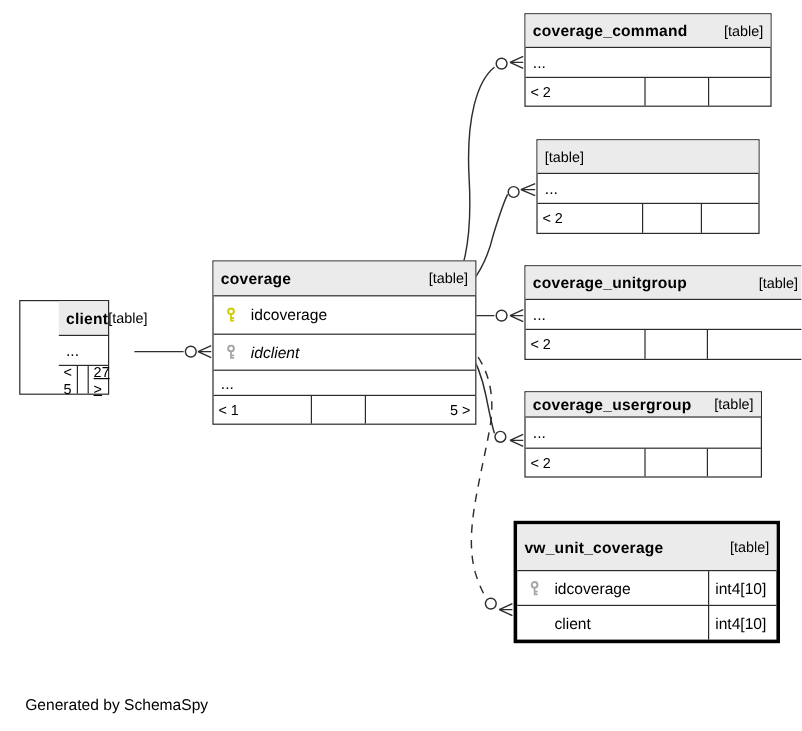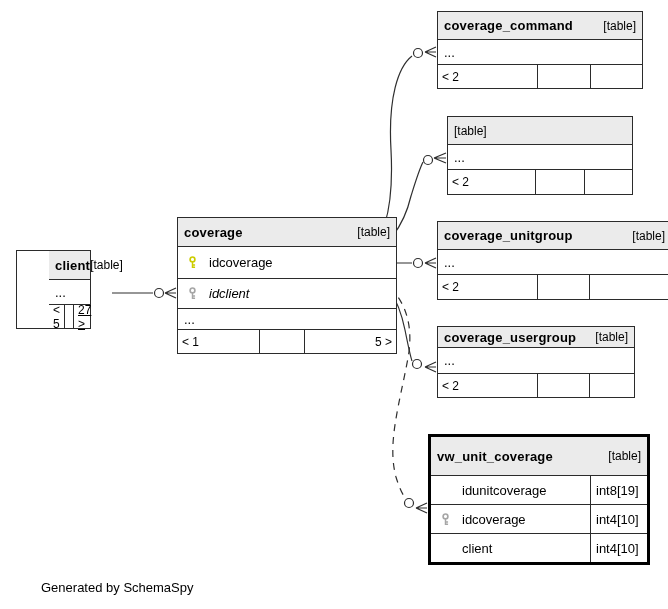--- a/index.html
+++ b/index.html
@@ -25,21 +25,21 @@
   .key-pk{color:var(--pk-key,#cccc00);}
   .key-fk{color:var(--fk-key,#a6a6a6);}
   .ctype{margin-left:auto;align-self:stretch;display:flex;align-items:center;
          box-sizing:border-box;border-left:1px solid var(--border,#2b2b2b);
          width:57px;padding-left:5px;}
   .ftr{display:flex;box-sizing:border-box;border-top:1px solid var(--border,#2b2b2b);
        font-size:12px;}
   .fc{display:flex;align-items:center;box-sizing:border-box;padding:0 4px;}
   .fc + .fc{border-left:1px solid var(--border,#2b2b2b);}
   .fc.right{justify-content:flex-end;}
-  .note{position:absolute;left:21px;top:580px;font-size:13px;margin-left:20px;}
+  .note{position:absolute;left:21px;top:580px;font-size:13px;}
 </style>
 </head>
 <body>
 
 <div id="canvas">
 
   <svg class="wires" width="668" height="609">
 
     <path class="wire" d="M 112 293 L 153 293"></path>
     <path class="crow" d="M 165 293 L 176 288 M 165 293 L 176 293 M 165 293 L 176 298"></path>
@@ -170,25 +170,20 @@
       <span class="fc" style="width:99px;">&lt; 2</span>
       <span class="fc" style="width:52px;"></span>
       <span class="fc right" style="flex:1;"></span>
     </div>
   </div>
 
   <div class="tbl tbl-view" style="left:428px;top:434px;width:222px;">
     <div class="hdr" style="height:38px;">
       <span class="nm">vw_unit_coverage</span>
       <span class="knd">[table]</span>
-    </div>
-    <div class="row" style="height:29px;">
-      <span class="keyspan"></span>
-      <span>idunitcoverage</span>
-      <span class="ctype">int8[19]</span>
     </div>
     <div class="row" style="height:29px;">
       <span class="keyspan key-fk">
         <svg viewBox="0 0 12 14" width="11" height="13">
             <circle cx="6" cy="3.6" r="2.6" fill="none" stroke="currentColor" stroke-width="1.8"></circle>
             <path d="M6 6.2 V13 M6 9.8 H8.8 M6 12.2 H8.8" stroke="currentColor" stroke-width="1.6" fill="none"></path>
           </svg>
       </span>
       <span>idcoverage</span>
       <span class="ctype">int4[10]</span>

